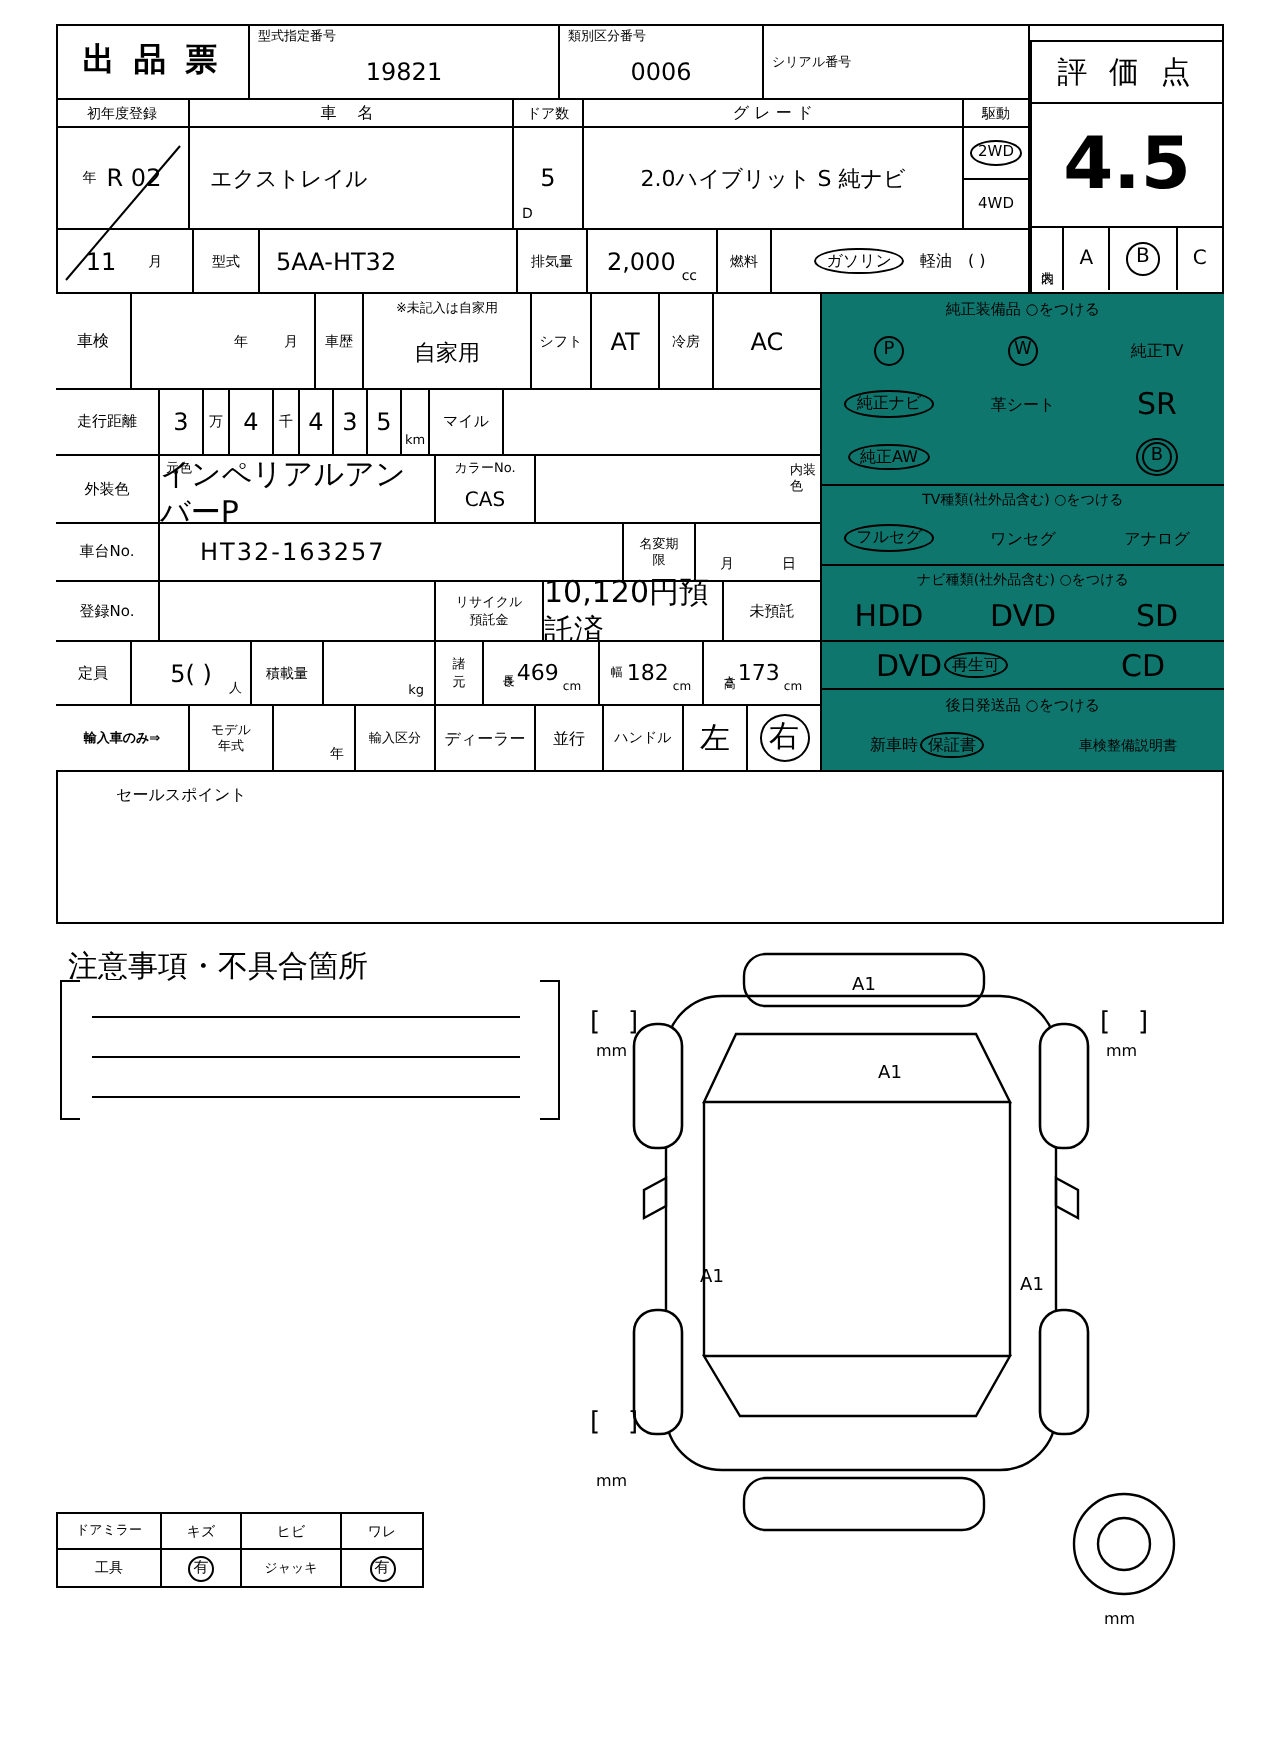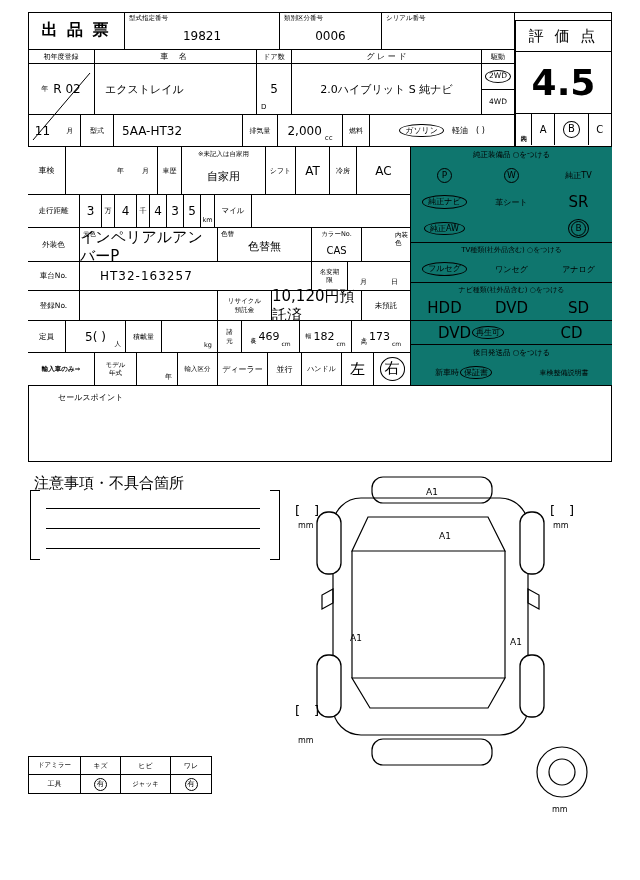--- a/index.html
+++ b/index.html
@@ -39,21 +39,21 @@
       <span style="font-size:16px;font-weight:bold;letter-spacing:2px">出 品 票</span>
     </div>
     <div class="cell col" style="width:155px;justify-content:flex-start">
       <span class="f6" style="align-self:flex-start;padding:2px 0 0 4px">型式指定番号</span>
       <span class="f12 ctr" style="flex:1">19821</span>
     </div>
     <div class="cell col" style="width:102px;justify-content:flex-start">
       <span class="f6" style="align-self:flex-start;padding:2px 0 0 4px">類別区分番号</span>
       <span class="f12 ctr" style="flex:1">0006</span>
     </div>
-    <div class="cell grow col" style="justify-content:flex-start">
+    <div class="cell grow col" style="justify-content:center">
       <span class="f6" style="align-self:flex-start;padding:2px 0 0 4px">シリアル番号</span>
     </div>
   </div>
 
   <div class="abs col" style="left:28px;top:50px;width:487px;height:65px;border-right:1px solid #000;border-bottom:1px solid #000">
     <div class="flex" style="height:14px;border-bottom:1px solid #000">
       <div class="cell f7" style="width:67px">
           <span>初年度登録</span>
         </div>
       <div class="cell f8" style="width:162px;letter-spacing:4px">
@@ -89,21 +89,21 @@
           <span class="sel" style="font-size:7.5px;padding:0 3px">2WD</span>
         </div>
         <div class="ctr f75" style="flex:1;width:100%">
           <span>4WD</span>
         </div>
       </div>
     </div>
   </div>
 
   <div class="abs flex" style="left:28px;top:115px;width:487px;height:32px;border-right:1px solid #000;border-bottom:1px solid #000">
-    <div class="cell" style="width:53px;gap:16px">
+    <div class="cell" style="width:69px;gap:16px">
       <span class="f13">11</span>
       <span class="f7">月</span>
     </div>
     <div class="cell f7" style="width:33px">
         <span>型式</span>
       </div>
     <div class="cell nf" style="width:129px;padding-left:8px">
         <span class="f12">5AA-HT32</span>
       </div>
     <div class="cell f7" style="width:35px">
@@ -198,24 +198,20 @@
       </div>
   </div>
 
   <div class="row" style="top:228px;height:34px">
     <div class="cell f75" style="width:52px">
         <span>外装色</span>
       </div>
     <div class="cell" style="width:138px">
       <span class="tl">元色</span>
       <span class="f9" style="padding-top:4px">インペリアルアンバーP</span>
-    </div>
-    <div class="cell" style="width:94px">
-      <span class="tl">色替</span>
-      <span class="f11" style="padding-top:3px">色替無</span>
     </div>
     <div class="cell col" style="width:50px;justify-content:flex-end">
       <span class="f6" style="padding-top:2px">カラーNo.</span>
       <span class="f10 ctr" style="flex:1">CAS</span>
     </div>
     <div class="cell grow" style="justify-content:flex-end;align-items:flex-start">
       <span class="f6 wrap" style="width:18px;padding-top:3px;text-align:left;padding-left:3px">内装色</span>
     </div>
   </div>
 

